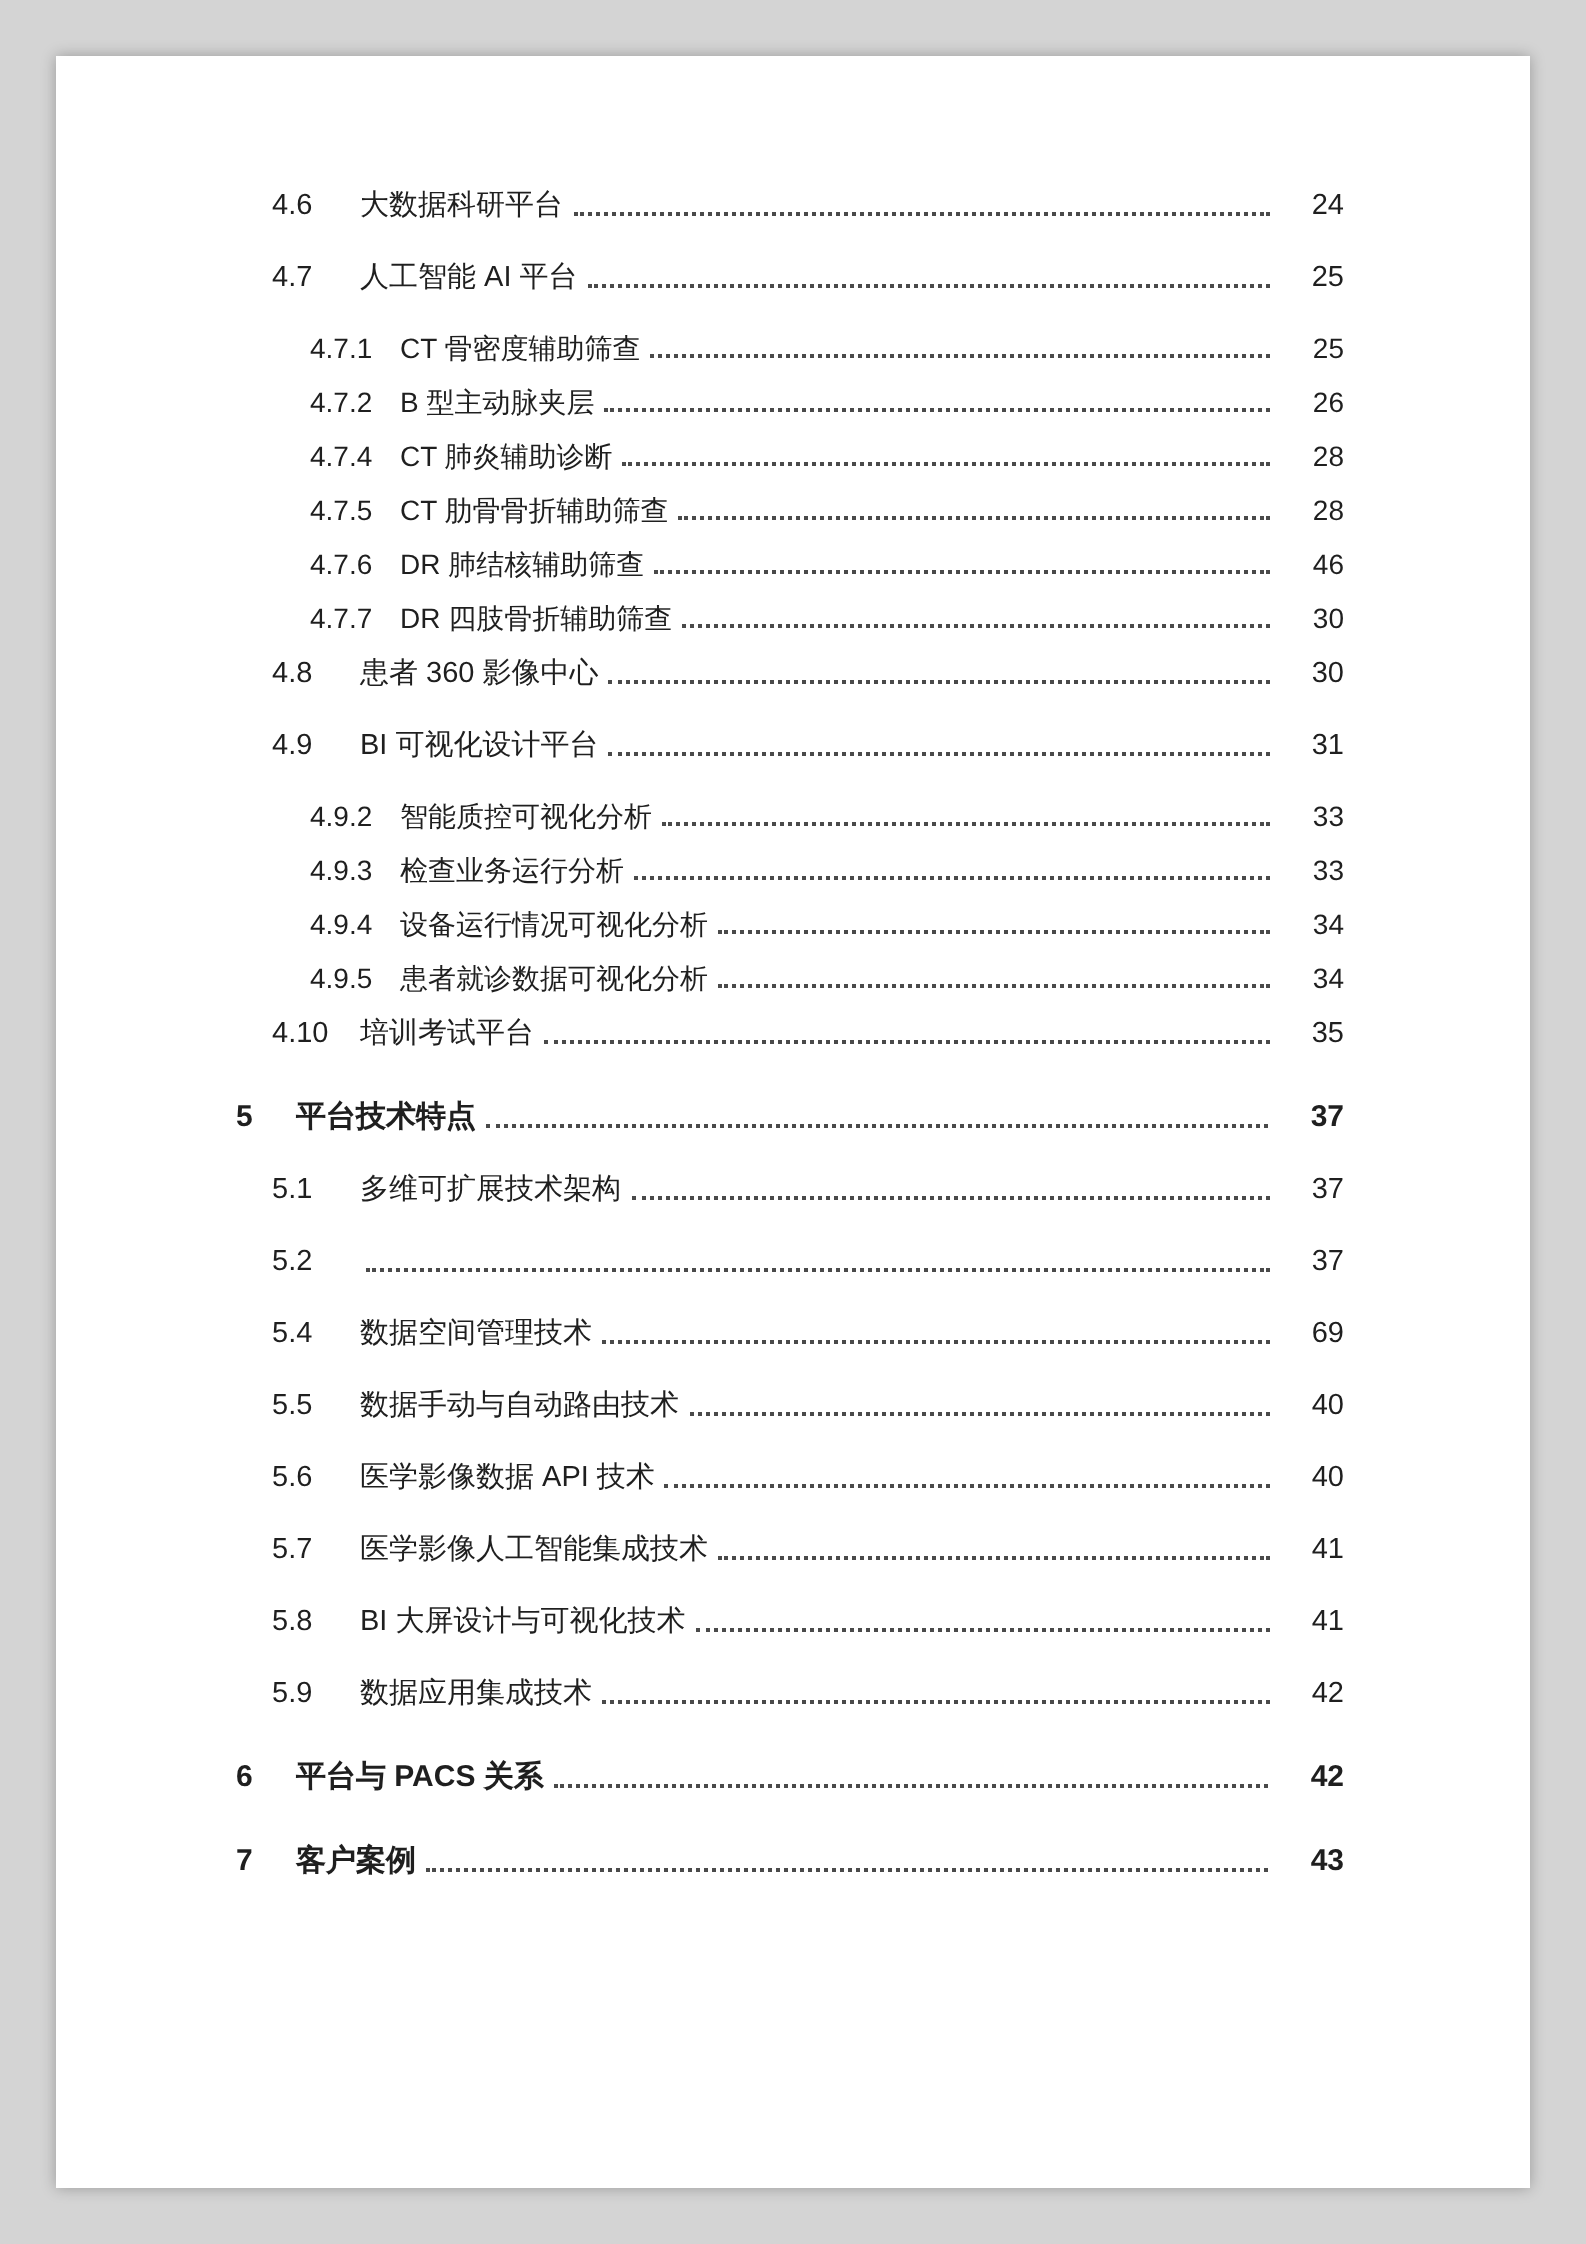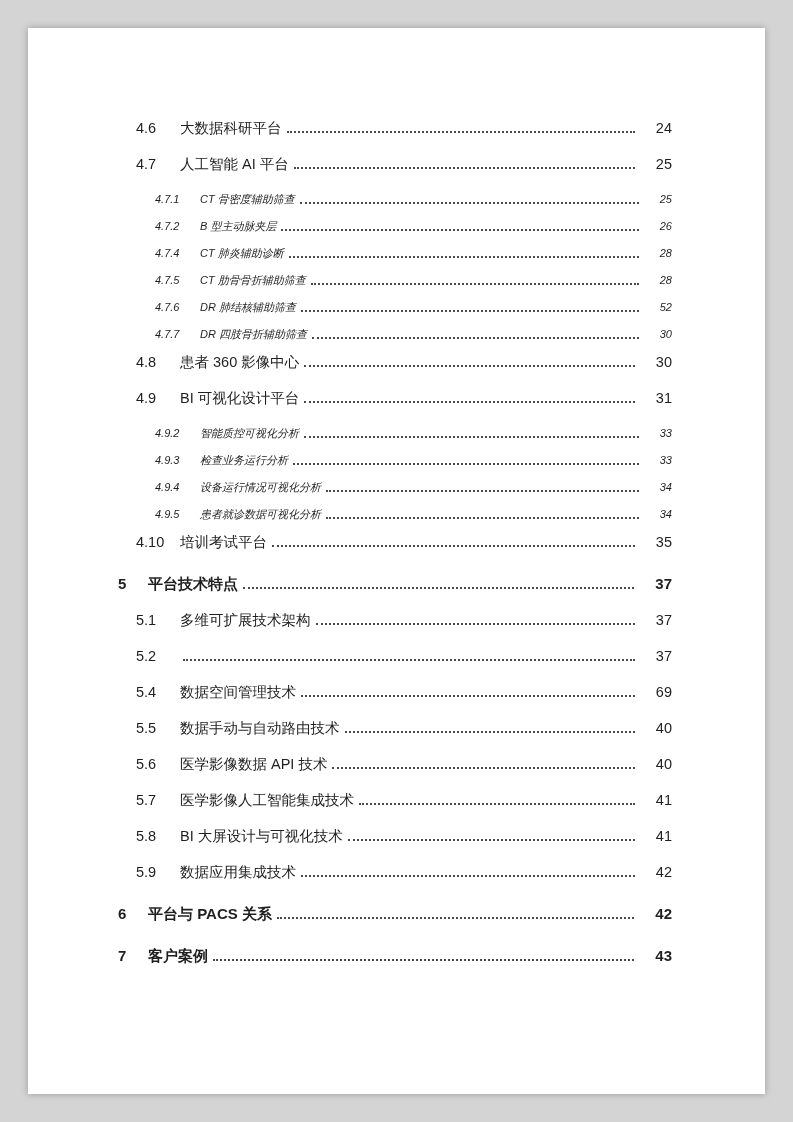--- a/index.html
+++ b/index.html
@@ -10,21 +10,21 @@
     position: relative;
   }
   .paper {
     position: absolute;
     left: 28px;
     top: 28px;
     width: 737px;
     height: 1066px;
     background: #ffffff;
     box-shadow: 0 0 7px rgba(0,0,0,0.28);
-    padding: 91px 93px 40px 90px;
+    padding: 66px 93px 40px 90px;
   }
   .toc {
     display: flex;
     flex-direction: column;
   }
   .toc-entry {
     display: flex;
     align-items: baseline;
     color: #1f1f1f;
     white-space: nowrap;
@@ -35,23 +35,22 @@
     line-height: 18px;
     margin: 6px 0 18px 0;
   }
   .toc-entry.level-2 {
     font-weight: 400;
     font-size: 14.5px;
     line-height: 18px;
     margin: 0 0 18px 18px;
   }
   .toc-entry.level-3 {
-    font-style: italic;
     font-weight: 400;
-    font-size: 11px;
+    font-size: 14px;
     line-height: 17px;
     margin: 0 0 10px 37px;
   }
   .toc-num { flex: 0 0 auto; }
   .level-1 .toc-num { min-width: 30px; }
   .level-2 .toc-num { min-width: 44px; }
   .level-3 .toc-num { min-width: 45px; }
   .toc-title { flex: 0 0 auto; padding-right: 2px; }
   .toc-leader {
     flex: 1 1 auto;
@@ -100,21 +99,21 @@
       <div class="toc-entry level-3">
         <span class="toc-num">4.7.5</span>
         <span class="toc-title">CT 肋骨骨折辅助筛查</span>
         <span class="toc-leader"></span>
         <span class="toc-page">28</span>
       </div>
       <div class="toc-entry level-3">
         <span class="toc-num">4.7.6</span>
         <span class="toc-title">DR 肺结核辅助筛查</span>
         <span class="toc-leader"></span>
-        <span class="toc-page">52</span>
+        <span class="toc-page">46</span>
       </div>
       <div class="toc-entry level-3">
         <span class="toc-num">4.7.7</span>
         <span class="toc-title">DR 四肢骨折辅助筛查</span>
         <span class="toc-leader"></span>
         <span class="toc-page">30</span>
       </div>
       <div class="toc-entry level-2">
         <span class="toc-num">4.8</span>
         <span class="toc-title">患者 360 影像中心</span>

